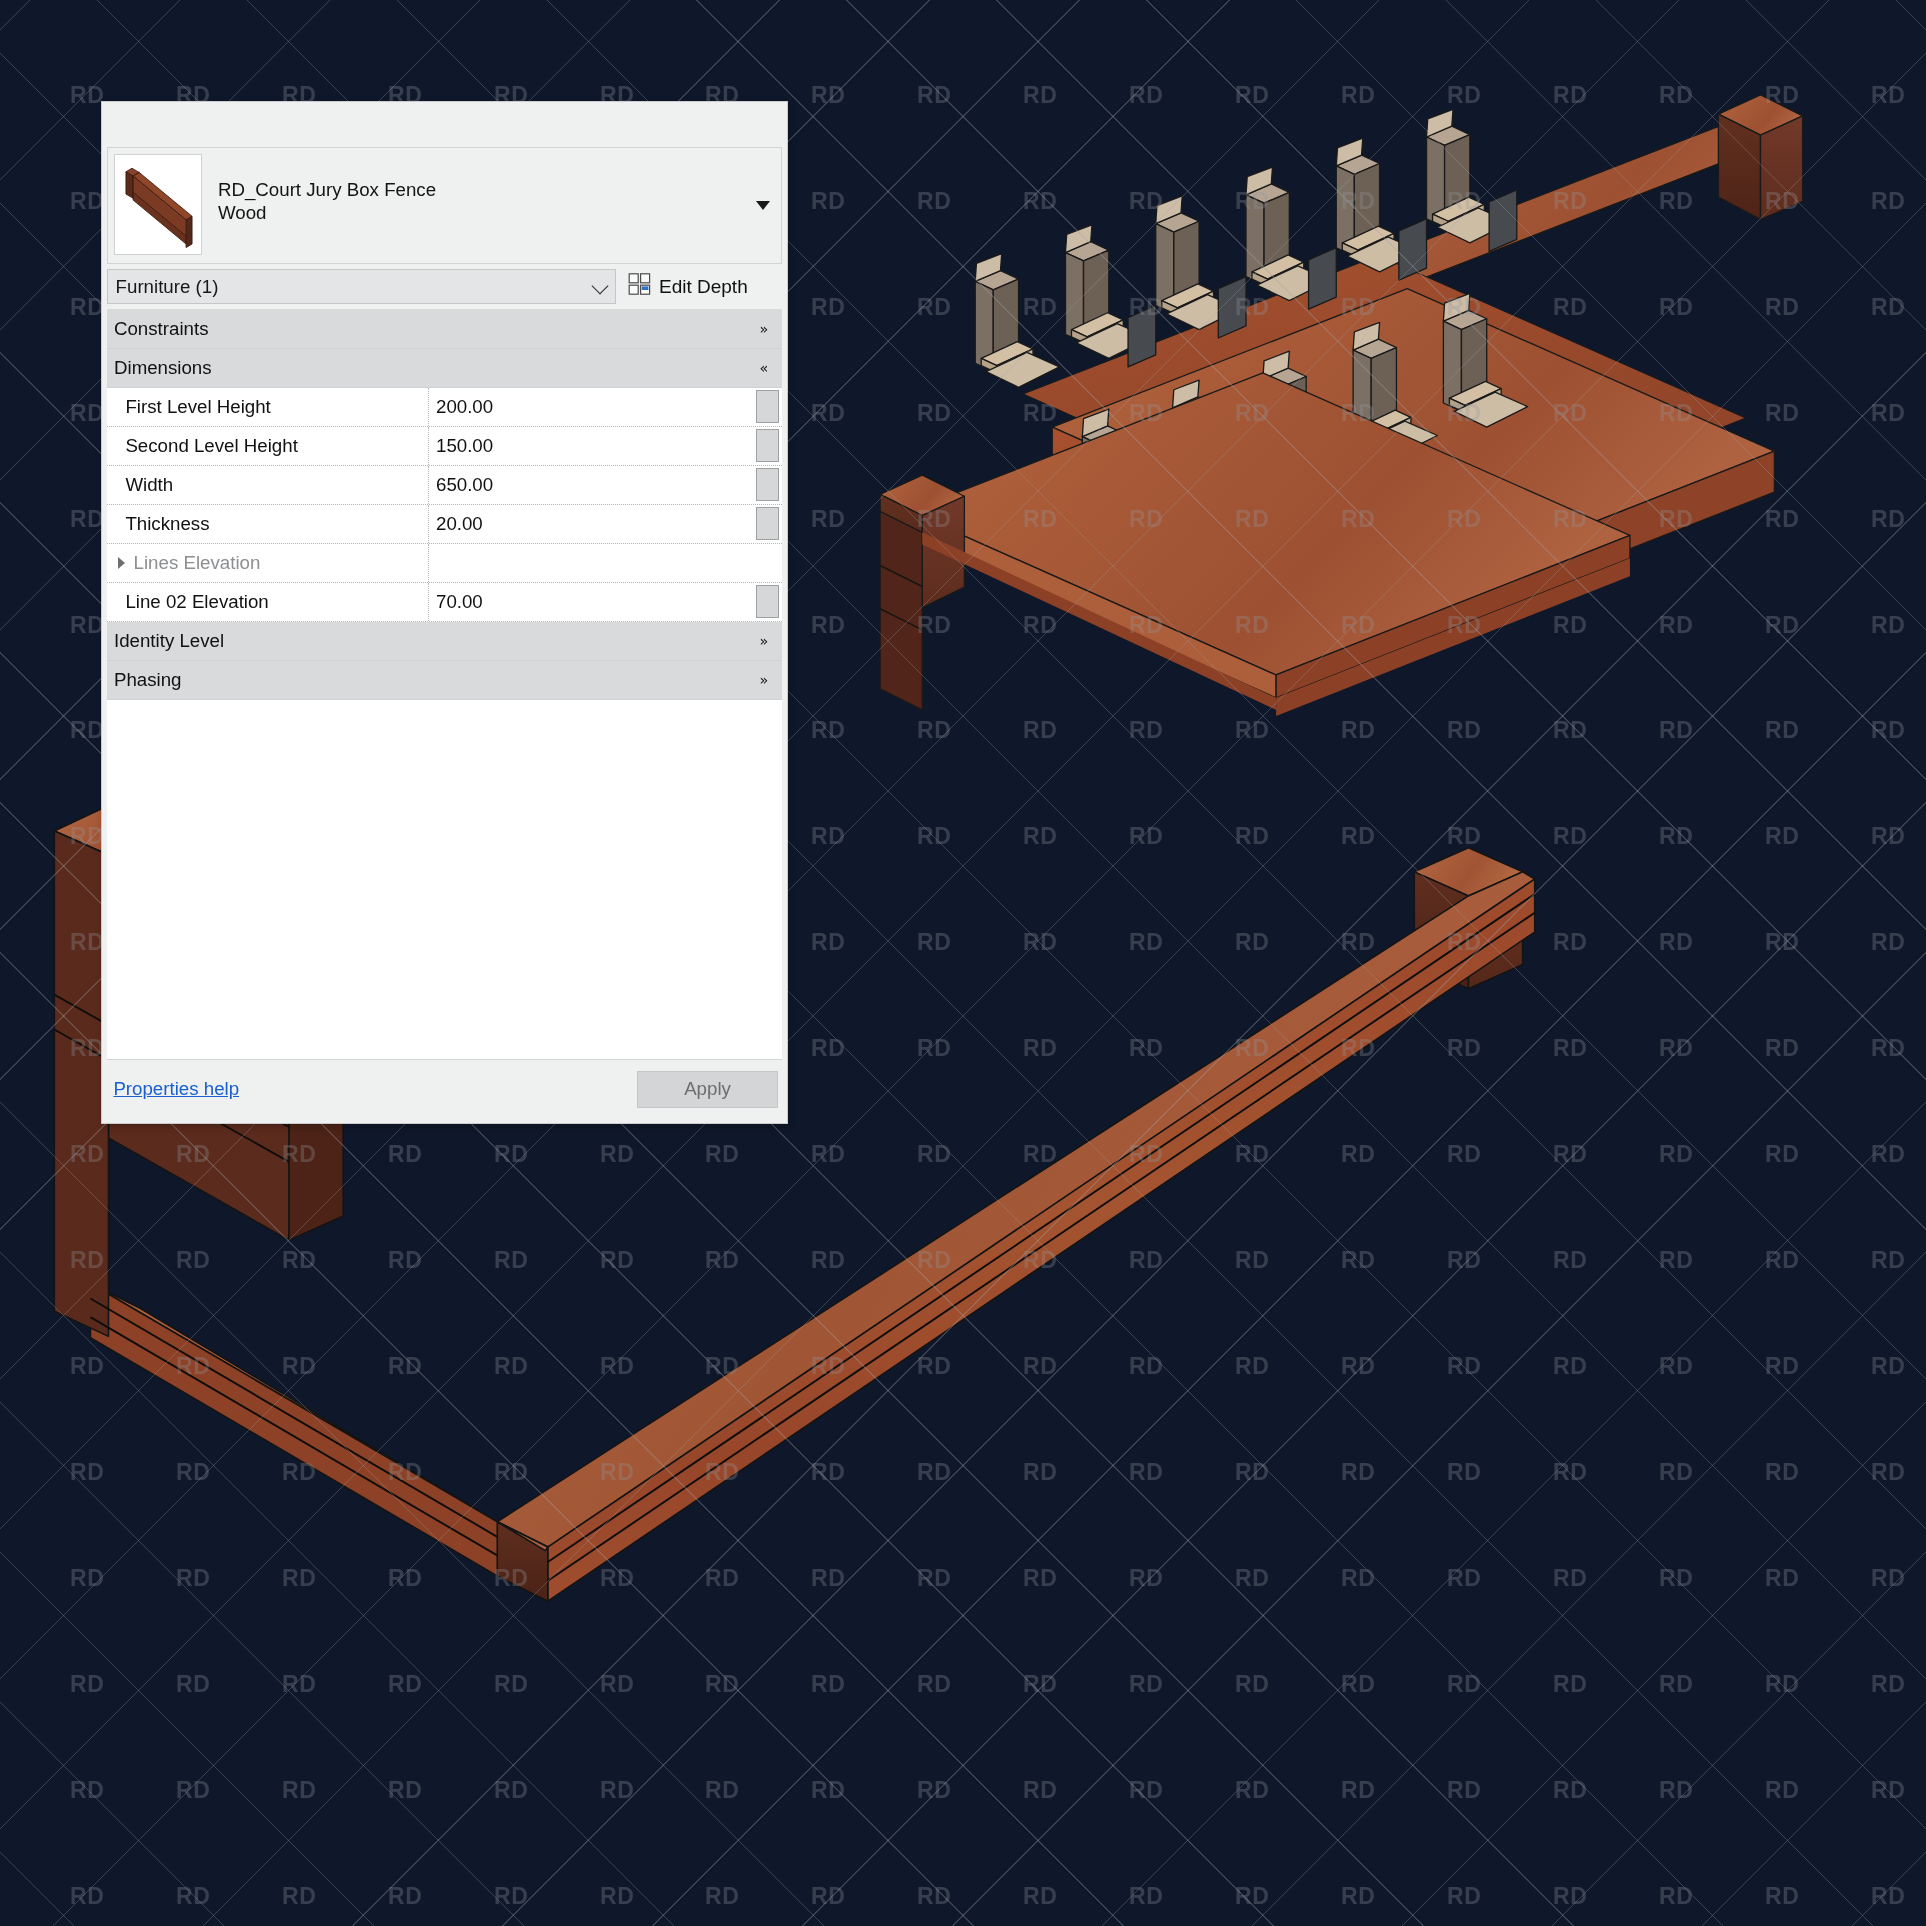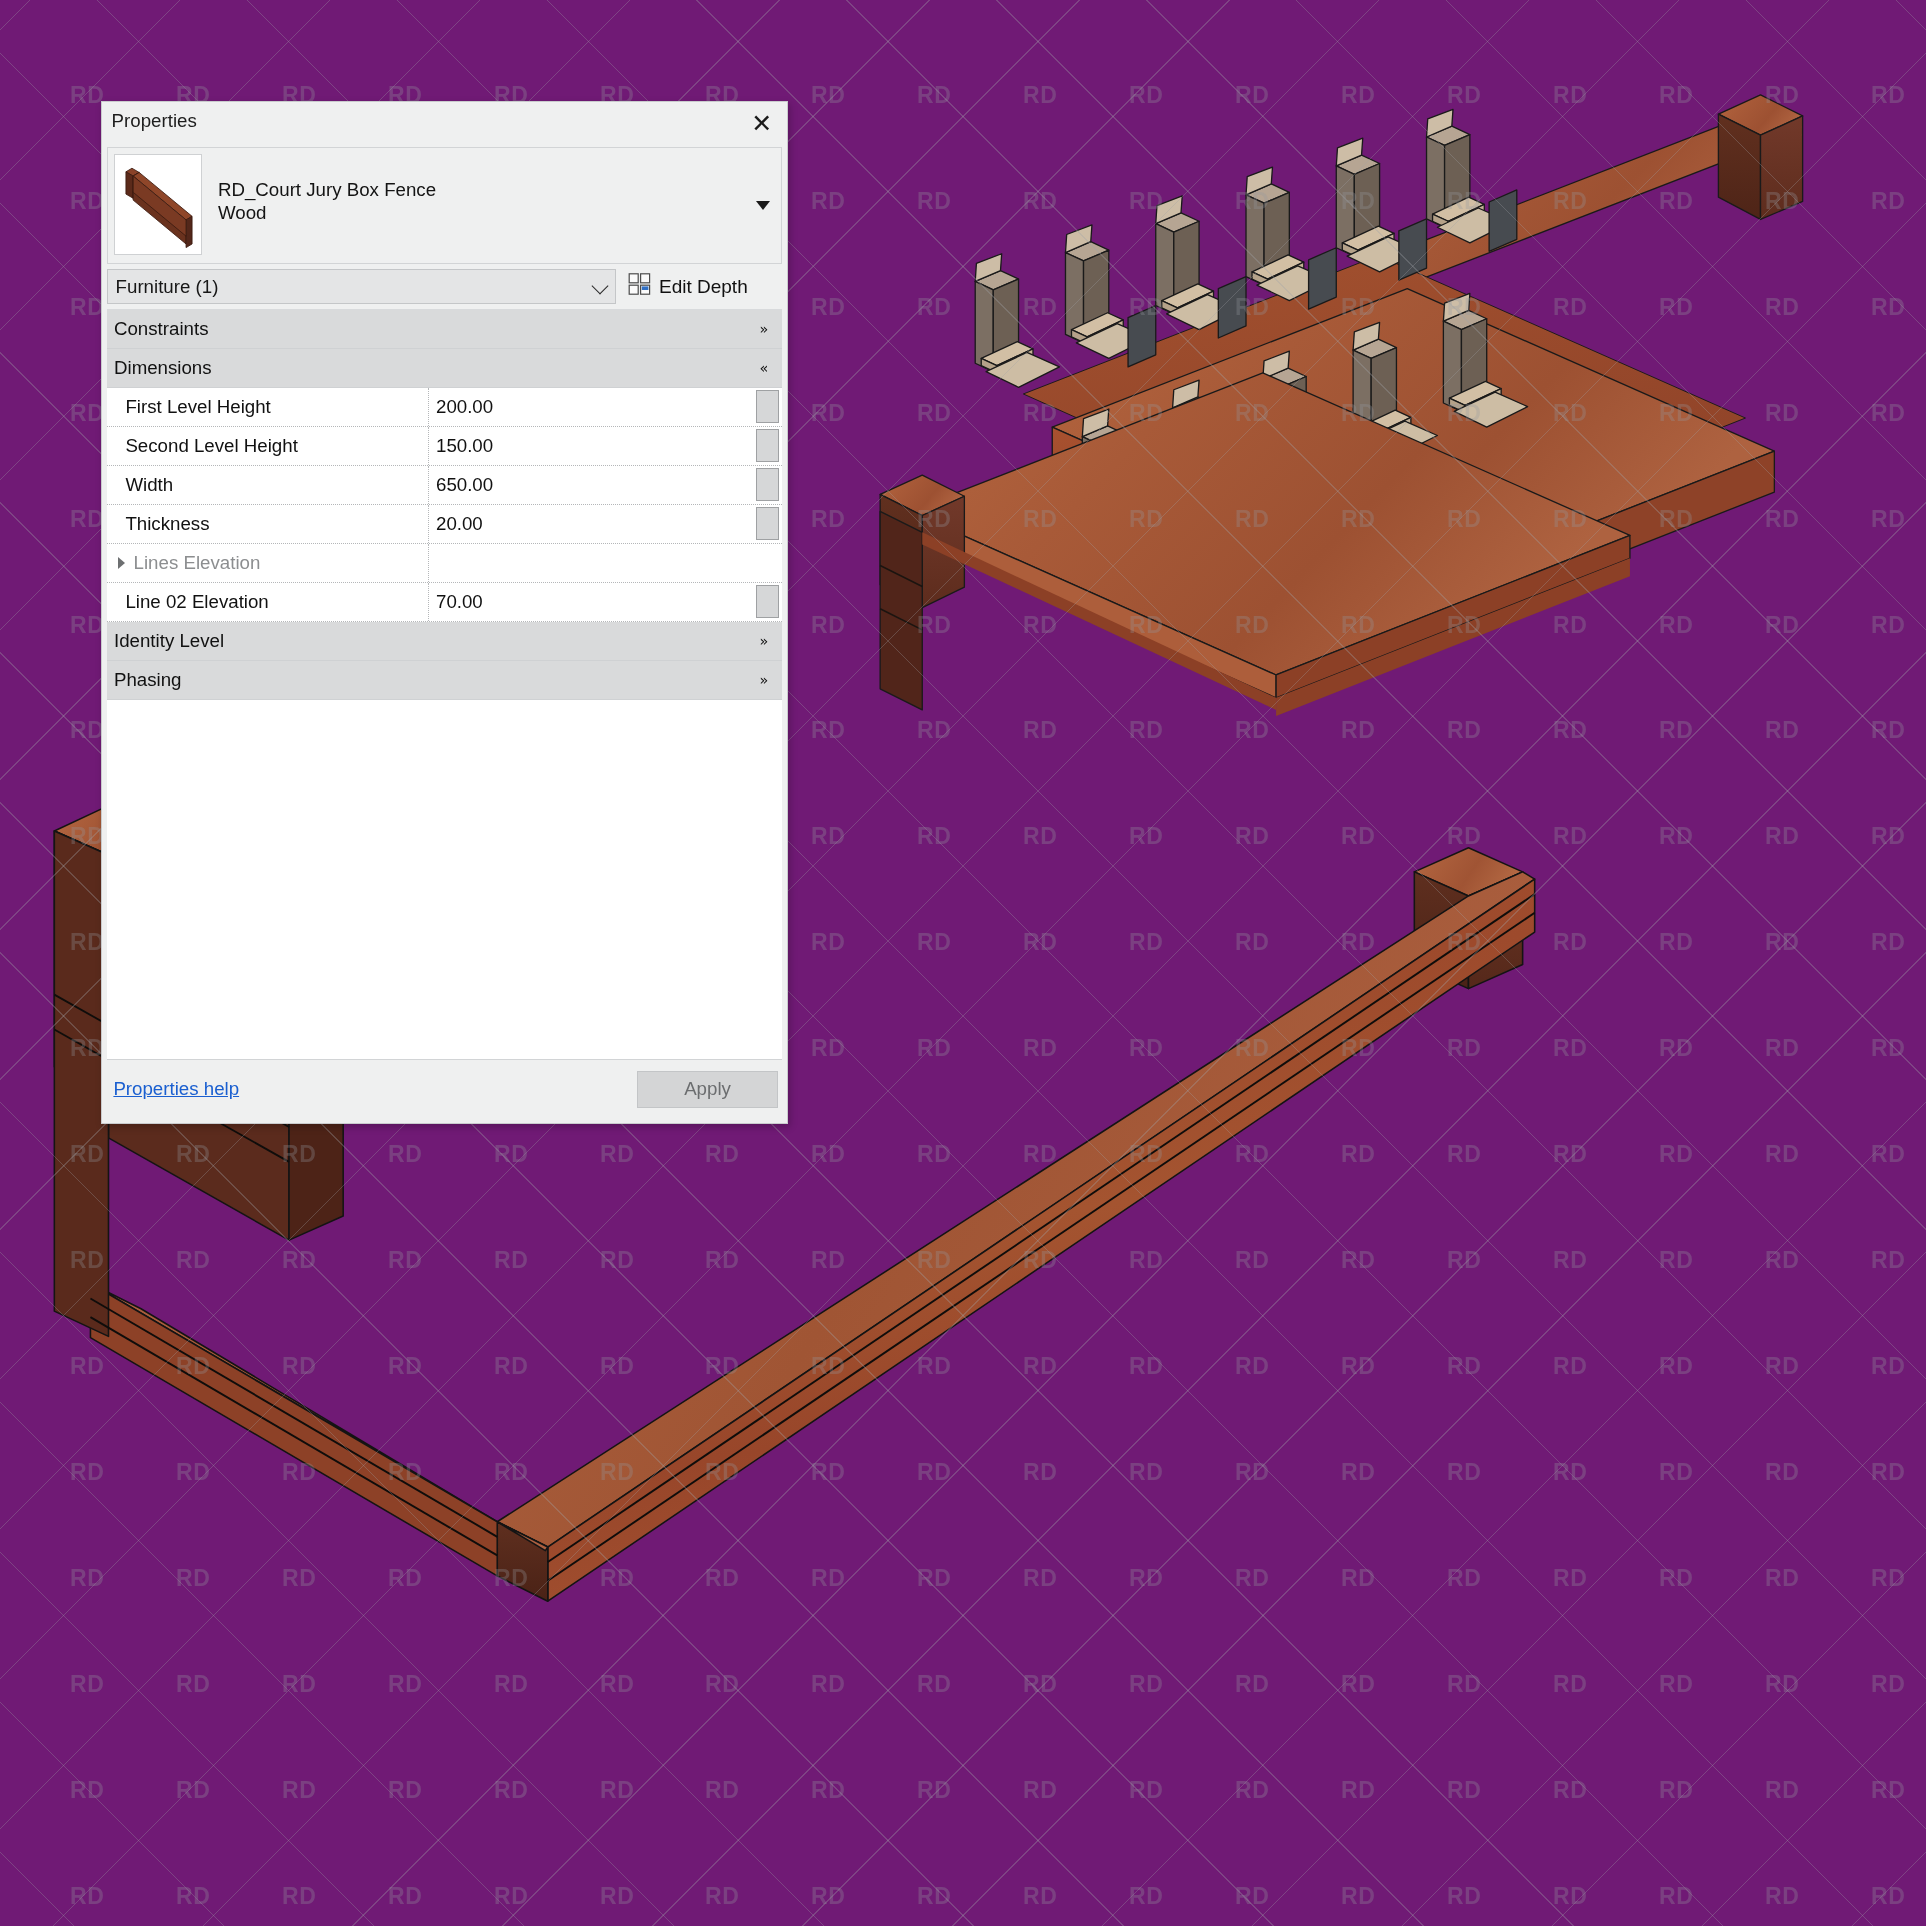--- a/index.html
+++ b/index.html
@@ -10,21 +10,21 @@
     height: 1926px;
     overflow: hidden;
     font-family: "Liberation Sans", sans-serif;
   }
 
   
   #stage {
     position: relative;
     width: 1926px;
     height: 1926px;
-    background-color: #701a75;
+    background-color: #0f172a;
   }
   #watermark {
     position: absolute;
     inset: 0;
     pointer-events: none;
     z-index: 5;
   }
   #wm-grid {
     position: absolute;
     inset: 0;
@@ -917,24 +917,20 @@
 
       <g stroke="#0f0d0b" stroke-width="3.2" fill="none">
         <line x1="0" y1="737" x2="676" y2="1133"></line>
         <line x1="0" y1="768" x2="676" y2="1164"></line>
       </g>
     </svg>
   </div>
 
   <div id="properties-panel">
 
-    <div id="pp-titlebar">
-      <span id="pp-title">Properties</span>
-      <div id="pp-close">✕</div>
-    </div>
 
     <div id="pp-body">
 
       <div id="pp-typeblock">
         <div id="pp-thumb">
           <svg width="88" height="101" viewBox="0 0 146 168">
             <g stroke="#3a1a10" stroke-width="1.4" stroke-linejoin="round">
               <polygon points="18,28 28,22 40,29 30,35" fill="#8a4228"></polygon>
               <polygon points="18,28 30,35 30,72 18,65" fill="#5b2a1a"></polygon>
               <polygon points="30,35 40,29 40,66 30,72" fill="#4d2316"></polygon>

